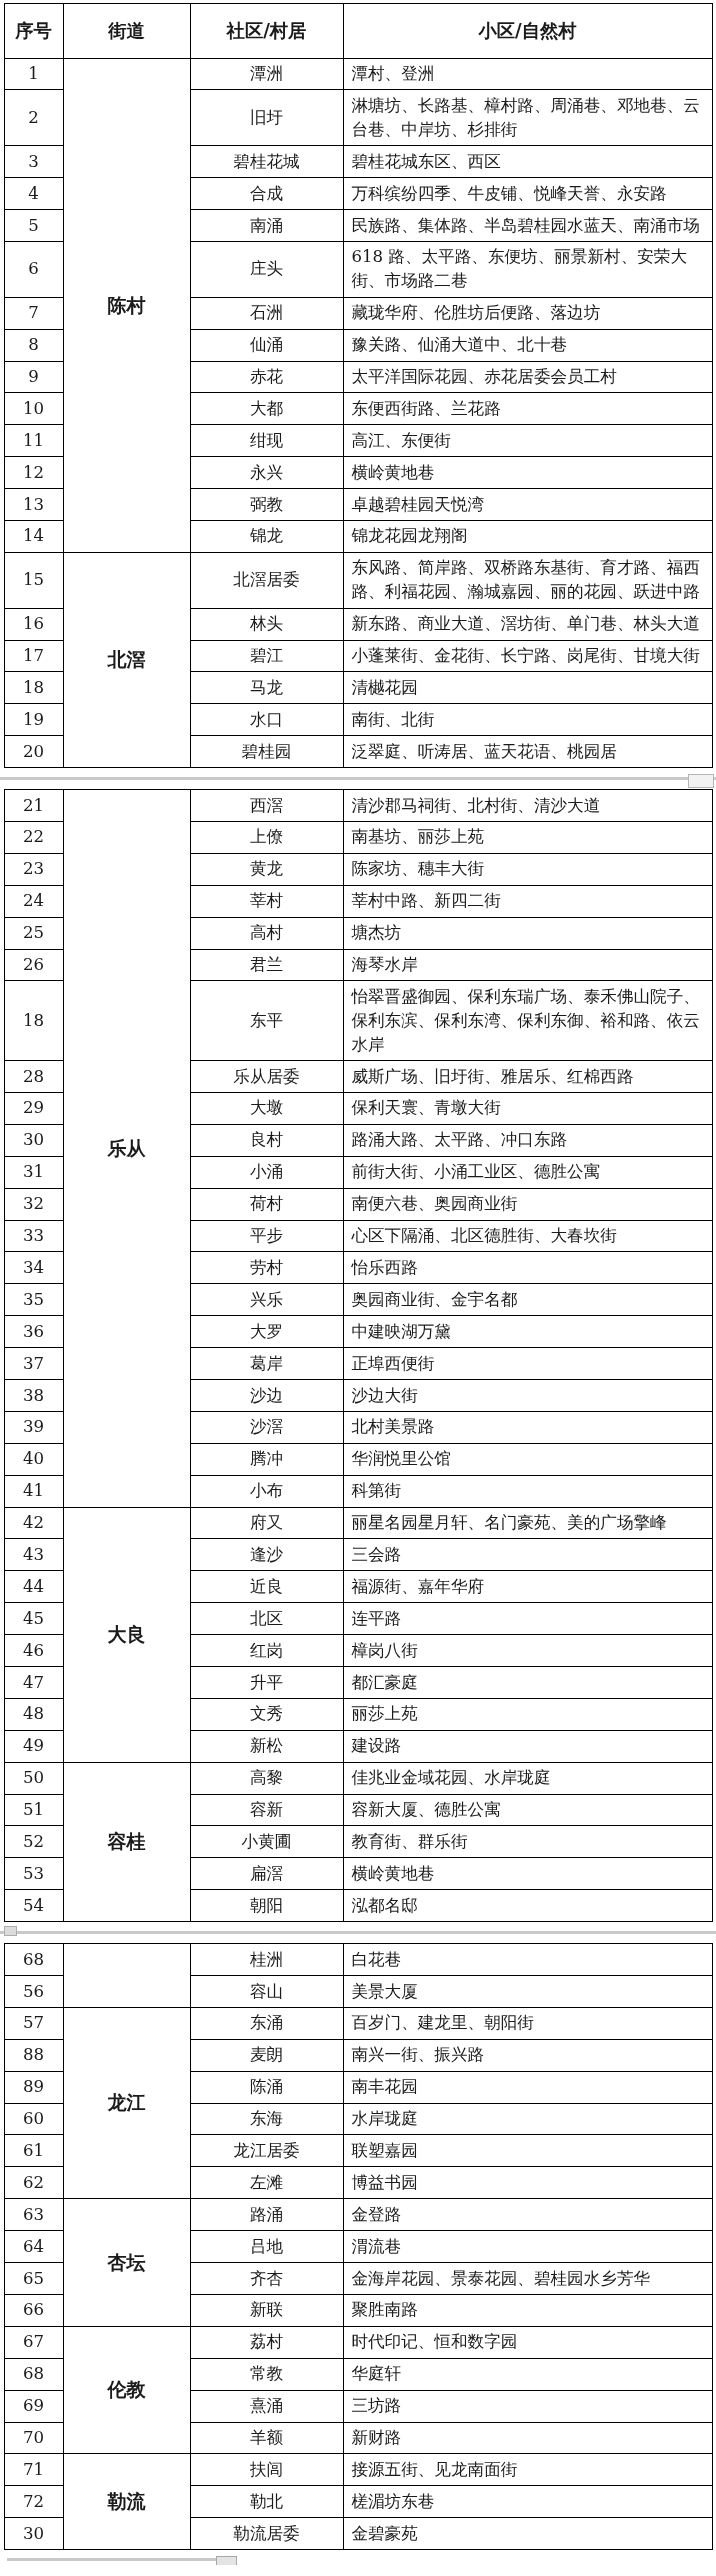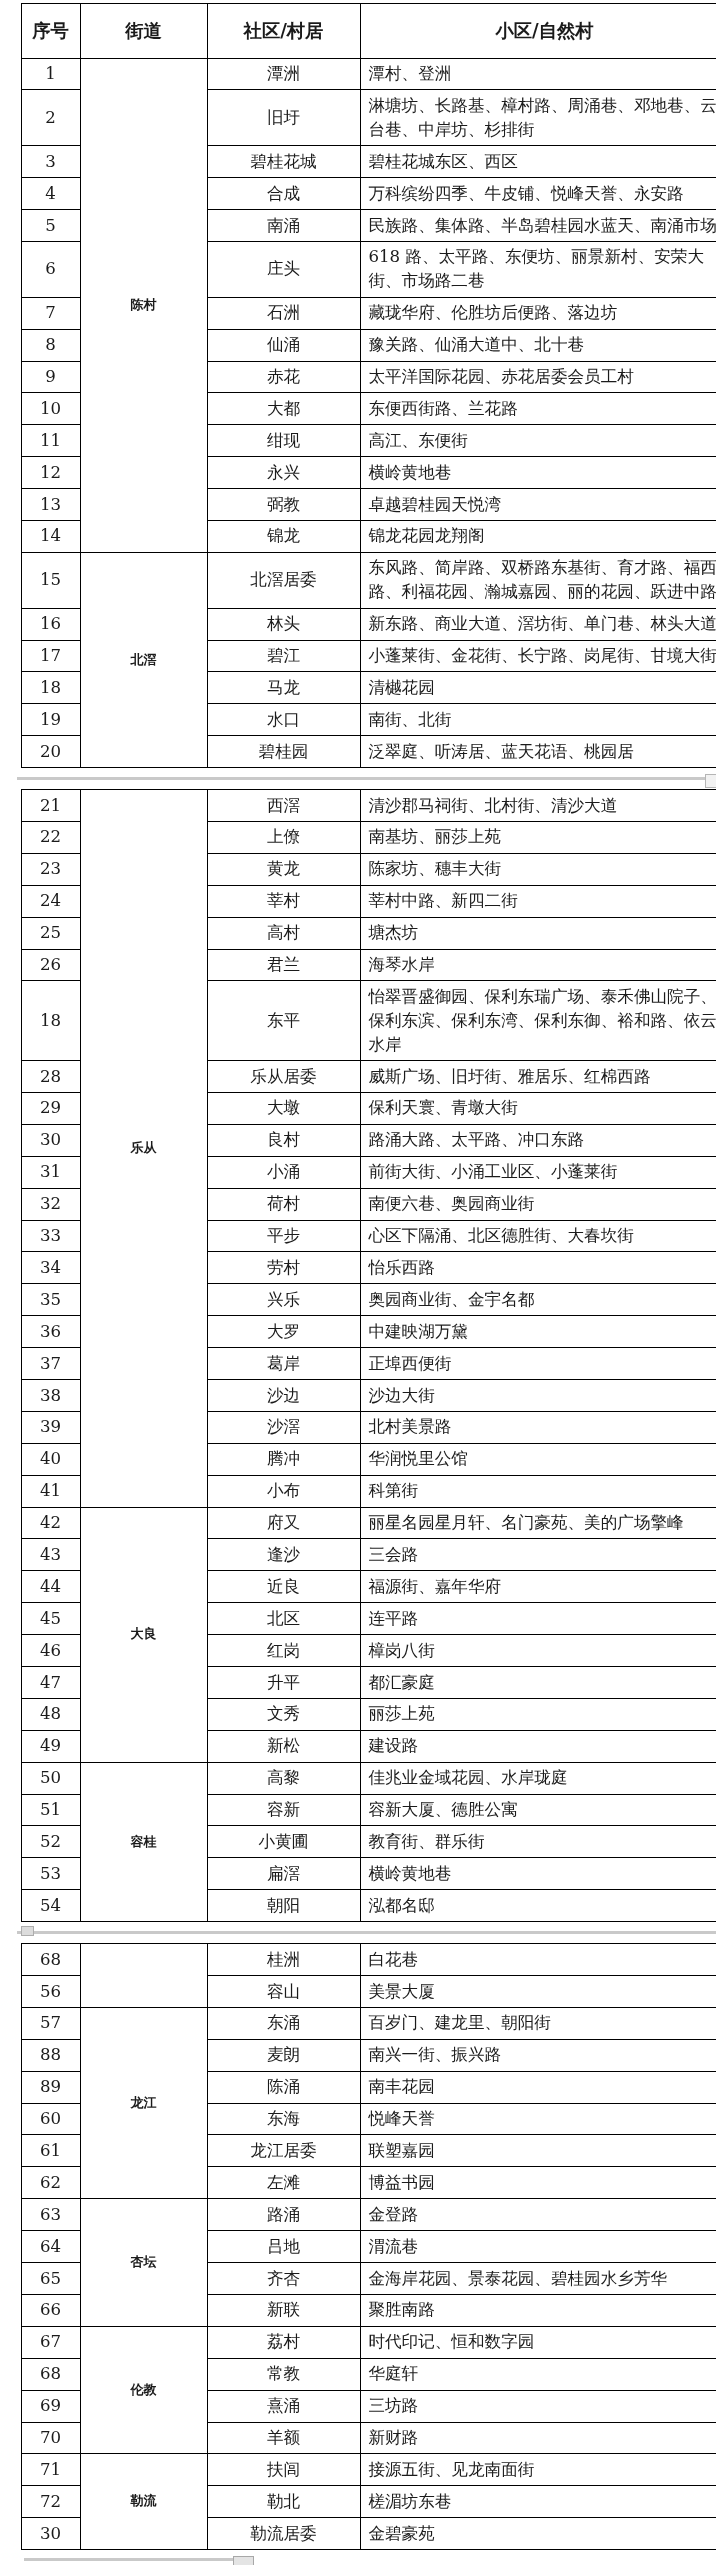--- a/index.html
+++ b/index.html
@@ -1,21 +1,21 @@
 <!DOCTYPE html>
 <html style="font-size:14px"><head>
 <meta charset="utf-8">
 <style>
   html,body { margin:0; padding:0; background:#ffffff; }
   body {
     width:717px;
     font-family:"DejaVu Serif","Liberation Serif",serif;
     color:#1b1b1b;
   }
-  .page { position:relative; width:653px; padding-top:2.6px;padding-left:17px; }
+  .page { position:relative; width:653px; padding-top:2.6px; }
 
   table.seg {
     border-collapse:collapse;
     table-layout:fixed;
     width:709px;
     margin-left:3.5px;
   }
   table.seg td, table.seg th {
     border:1.3px solid #000;
     overflow:hidden;
@@ -32,21 +32,21 @@
     font-size:16.6px;
     line-height:1.44;
     padding:3.5px 5.2px;
     vertical-align:middle;
     background:#fff;
   }
   td.num  { text-align:center; height:23.6px; }
   td.street {
     text-align:center;
     font-weight:bold;
-    font-size:13px;
+    font-size:19px;
     vertical-align:middle;
   }
   td.community { text-align:center; }
   td.areas { text-align:left; padding-left:7.9px; padding-right:7px; }
 
   
   .pbreak { position:relative; height:21px; width:717px; }
   .pbreak .pb-line {
     position:absolute; left:0; right:0; top:8.7px; height:3.5px;
     background:#c9c9c9;
@@ -256,21 +256,21 @@
           <td class="areas">保利天寰、青墩大街</td>
         </tr>
         <tr>
           <td class="num">30</td>
           <td class="community">良村</td>
           <td class="areas">路涌大路、太平路、冲口东路</td>
         </tr>
         <tr>
           <td class="num">31</td>
           <td class="community">小涌</td>
-          <td class="areas">前街大街、小涌工业区、小蓬莱街</td>
+          <td class="areas">前街大街、小涌工业区、德胜公寓</td>
         </tr>
         <tr>
           <td class="num">32</td>
           <td class="community">荷村</td>
           <td class="areas">南便六巷、奥园商业街</td>
         </tr>
         <tr>
           <td class="num">33</td>
           <td class="community">平步</td>
           <td class="areas">心区下隔涌、北区德胜街、大春坎街</td>
@@ -421,21 +421,21 @@
           <td class="areas">南兴一街、振兴路</td>
         </tr>
         <tr>
           <td class="num">89</td>
           <td class="community">陈涌</td>
           <td class="areas">南丰花园</td>
         </tr>
         <tr>
           <td class="num">60</td>
           <td class="community">东海</td>
-          <td class="areas">悦峰天誉</td>
+          <td class="areas">水岸珑庭</td>
         </tr>
         <tr>
           <td class="num">61</td>
           <td class="community">龙江居委</td>
           <td class="areas">联塑嘉园</td>
         </tr>
         <tr>
           <td class="num">62</td>
           <td class="community">左滩</td>
           <td class="areas">博益书园</td>

